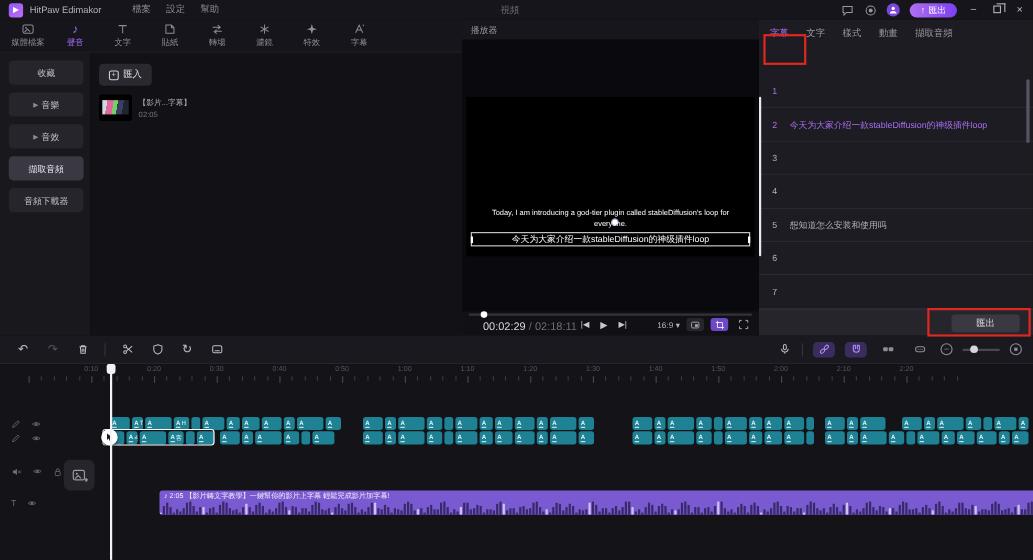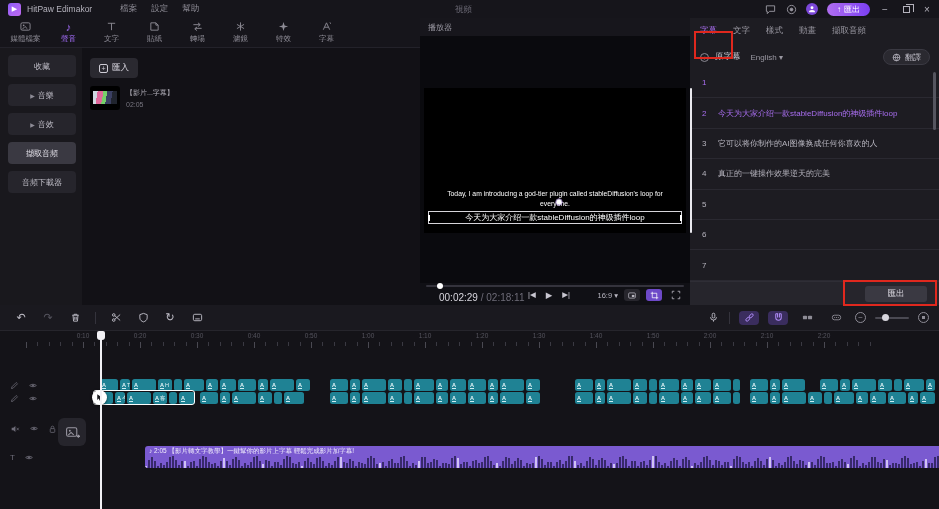--- a/index.html
+++ b/index.html
@@ -310,50 +310,37 @@
   </div>
 
   <div class="abs inspector">
     <div class="insp-tabs" id="insp-tabs">
         <span class="insp-tab active">字幕</span>
         <span class="insp-tab">文字</span>
         <span class="insp-tab">樣式</span>
         <span class="insp-tab">動畫</span>
         <span class="insp-tab">擷取音頻</span>
       </div>
-    <div class="insp-head">
-      <span class="info-circ">i</span>
-      <span class="src-label">原字幕</span>
-      <span class="lang"><span>English</span> ▾</span>
-      <button class="translate-btn">
-        <svg width="9" height="9" viewBox="0 0 12 12" fill="none" stroke="currentColor">
-            <circle cx="6" cy="6" r="4.5"></circle>
-            <path d="M1.5 6h9M6 1.5a7 7 0 0 1 0 9a7 7 0 0 1 0-9" stroke-width=".8"></path>
-          </svg>
-        <span>翻譯</span>
-      </button>
-    </div>
     <div class="sub-list" id="sub-list">
         <div class="sub-row hl">
           <span class="num">1</span>
         </div>
         <div class="sub-row hl">
           <span class="num">2</span>
           <span class="txt">今天为大家介绍一款stableDiffusion的神级插件loop</span>
         </div>
         <div class="sub-row">
           <span class="num">3</span>
-          <span class="txt">它可以将你制作的AI图像换成任何你喜欢的人</span>
         </div>
         <div class="sub-row">
           <span class="num">4</span>
-          <span class="txt">真正的一键操作效果逆天的完美</span>
         </div>
         <div class="sub-row">
           <span class="num">5</span>
+          <span class="txt">想知道怎么安装和使用吗</span>
         </div>
         <div class="sub-row">
           <span class="num">6</span>
         </div>
         <div class="sub-row">
           <span class="num">7</span>
         </div>
       </div>
     <div class="insp-scroll"></div>
     <div class="insp-bottom">

